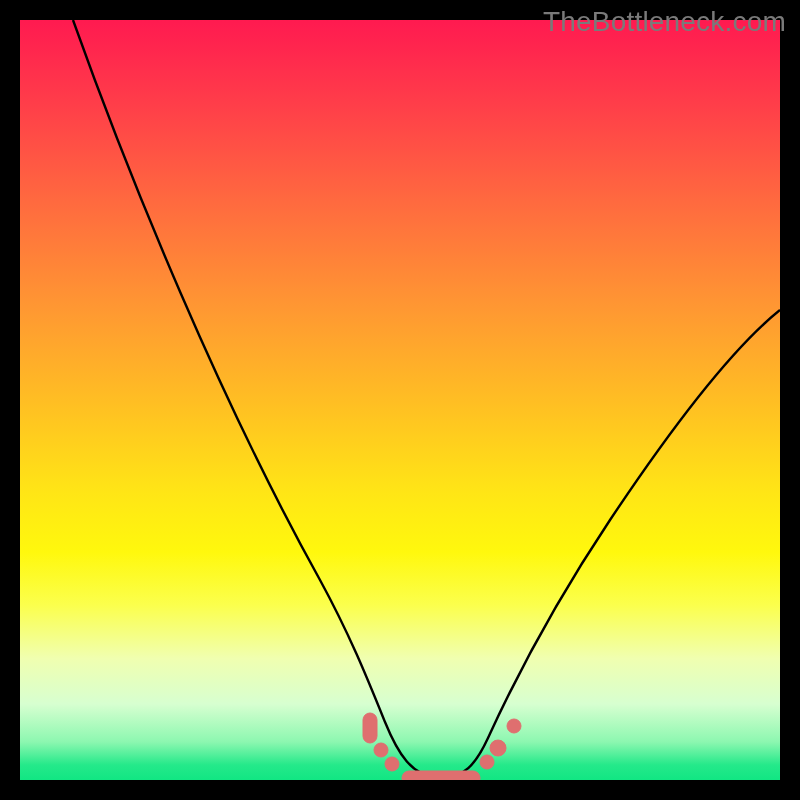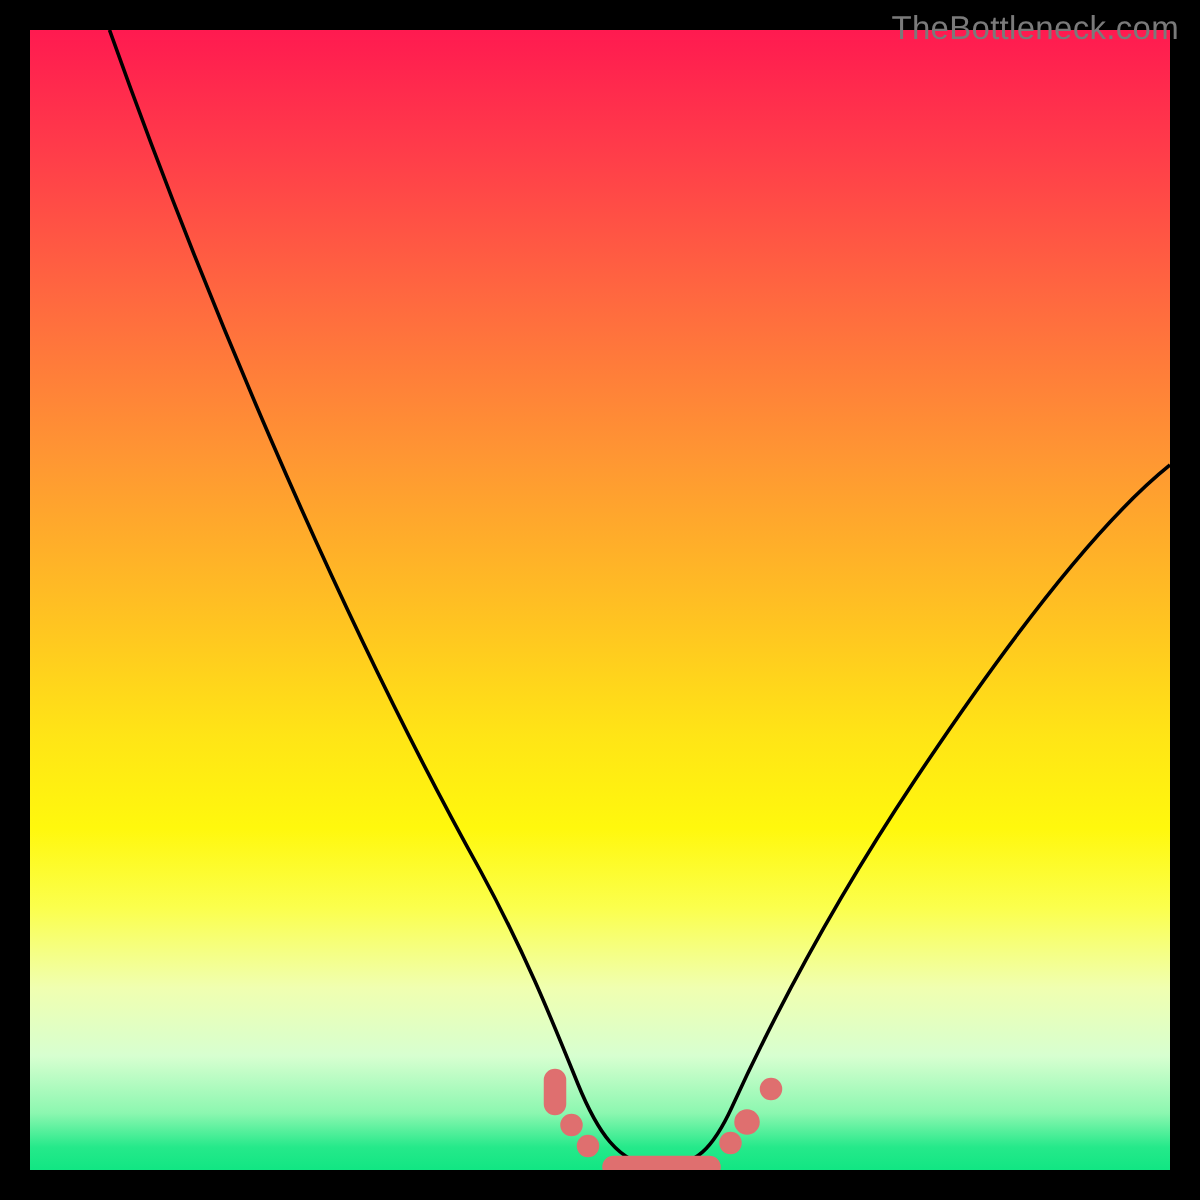--- a/index.html
+++ b/index.html
@@ -39,21 +39,21 @@
       #8cf7b0 95%,
       #25e98a 98%,
       #11e683 100%
     );
   }
   .watermark {
     position: absolute;
     top: 6px;
     right: 14px;
     color: #7a7a7a;
-    font-size: 22px;
+    font-size: 28px;
     letter-spacing: 0.2px;
     user-select: none;
   }
   svg.curve {
     position: absolute;
     top: 0;
     left: 0;
     width: 760px;
     height: 760px;
   }

